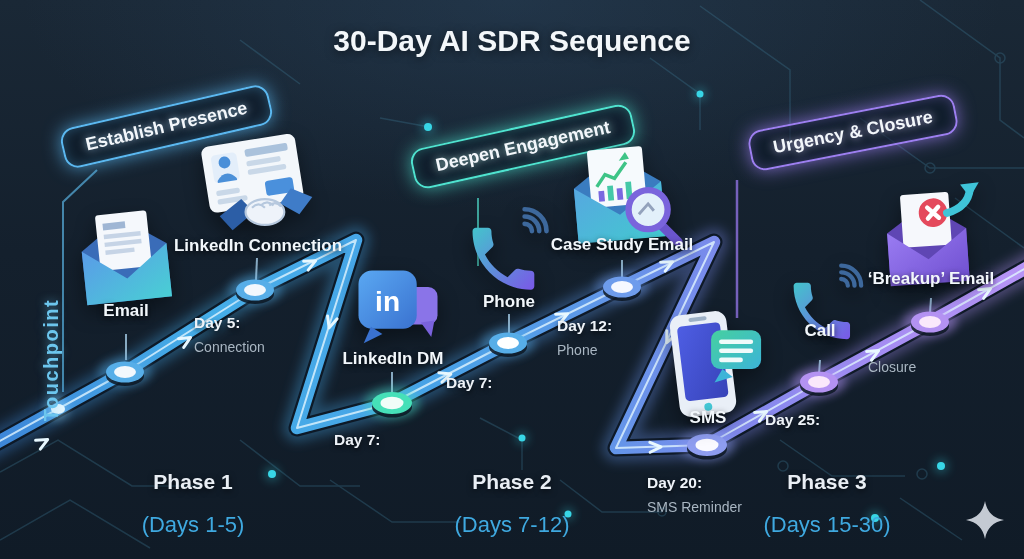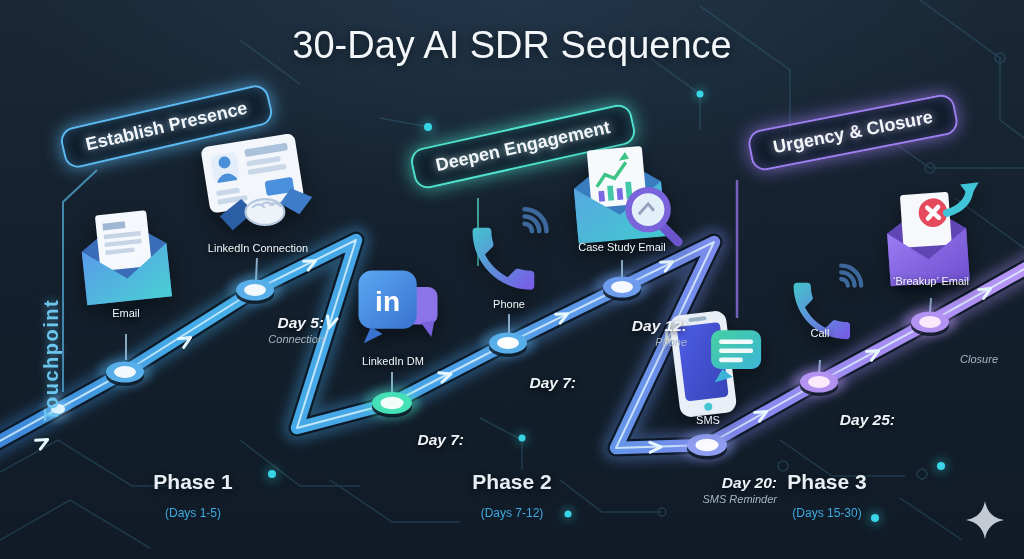--- a/index.html
+++ b/index.html
@@ -6,21 +6,21 @@
   .canvas{
     position:relative;width:1024px;height:559px;overflow:hidden;
     font-family:"Liberation Sans",sans-serif;
     background:
       radial-gradient(ellipse 700px 300px at 50% 0%, rgba(48,78,108,.35), rgba(0,0,0,0) 70%),
       linear-gradient(180deg,#1a2836 0%,#14202d 45%,#101b27 100%);
   }
   .abs{position:absolute;}
   .title{
     position:absolute;left:512px;top:24px;transform:translateX(-50%);
-    font-size:38px;font-weight:400;color:#f3f7fa;white-space:nowrap;
+    font-size:30px;font-weight:700;color:#f3f7fa;white-space:nowrap;
     text-shadow:0 2px 10px rgba(0,0,0,.55);
   }
   .banner{
     position:absolute;border-radius:14px;padding:8px 22px;
     background:rgba(13,27,41,.6);font-weight:700;font-size:18px;color:#f3f7fb;
     white-space:nowrap;
   }
   .b1{left:60px;top:106px;transform:rotate(-13deg);border:2.5px solid #5bb8f0;
       box-shadow:0 0 18px rgba(91,184,240,.75), inset 0 0 12px rgba(91,184,240,.3);
       text-shadow:0 0 8px rgba(180,225,255,.8);}
@@ -29,29 +29,29 @@
       text-shadow:0 0 8px rgba(190,250,240,.8);}
   .b3{left:748px;top:112px;transform:rotate(-11deg);border:2.5px solid #9d7ff0;
       box-shadow:0 0 18px rgba(157,127,240,.75), inset 0 0 12px rgba(157,127,240,.3);
       text-shadow:0 0 8px rgba(215,200,255,.8);}
   .vlabel{
     position:absolute;left:51px;top:360px;transform:translate(-50%,-50%) rotate(-90deg);
     font-size:20px;font-weight:700;letter-spacing:1.5px;color:#6cc6ee;white-space:nowrap;
     text-shadow:0 0 10px rgba(108,198,238,.6);
   }
   .tp-label{
-    position:absolute;transform:translateX(-50%);font-weight:400;font-size:11px;
-    color:#f2f7fb;text-shadow:0 2px 6px rgba(0,0,0,.75);white-space:nowrap;margin-top:6px;
+    position:absolute;transform:translateX(-50%);font-weight:700;font-size:17px;
+    color:#f2f7fb;text-shadow:0 2px 6px rgba(0,0,0,.75);white-space:nowrap;
   }
-  .day{position:absolute;transform:translateX(-50%);text-align:right;width:130px;font-style:italic;}
+  .day{position:absolute;transform:translateX(-50%);text-align:left;width:130px;}
   .day .d1{font-weight:700;font-size:15.5px;color:#eef3f8;text-shadow:0 2px 5px rgba(0,0,0,.7);}
-  .day .d2{font-size:11px;color:#a9b6c2;line-height:1.22;margin-top:1px;}
+  .day .d2{font-size:14px;color:#a9b6c2;line-height:1.22;margin-top:7px;}
   .phase{position:absolute;transform:translateX(-50%);text-align:center;}
   .phase .pname{font-weight:700;font-size:21px;color:#e9eef4;text-shadow:0 2px 6px rgba(0,0,0,.6);}
-  .phase .prange{font-size:12px;color:#3fa9e0;margin-top:12px;}
+  .phase .prange{font-size:22px;color:#3fa9e0;margin-top:18px;}
   .icon{position:absolute;}
   .icon svg{filter:drop-shadow(0 8px 10px rgba(0,0,0,.42));}
   .bg-svg{position:absolute;left:0;top:0;}
 </style>
 </head>
 <body>
 
 <div class="canvas">
 
   <svg class="bg-svg" width="1024" height="559" viewBox="0 0 1024 559">

